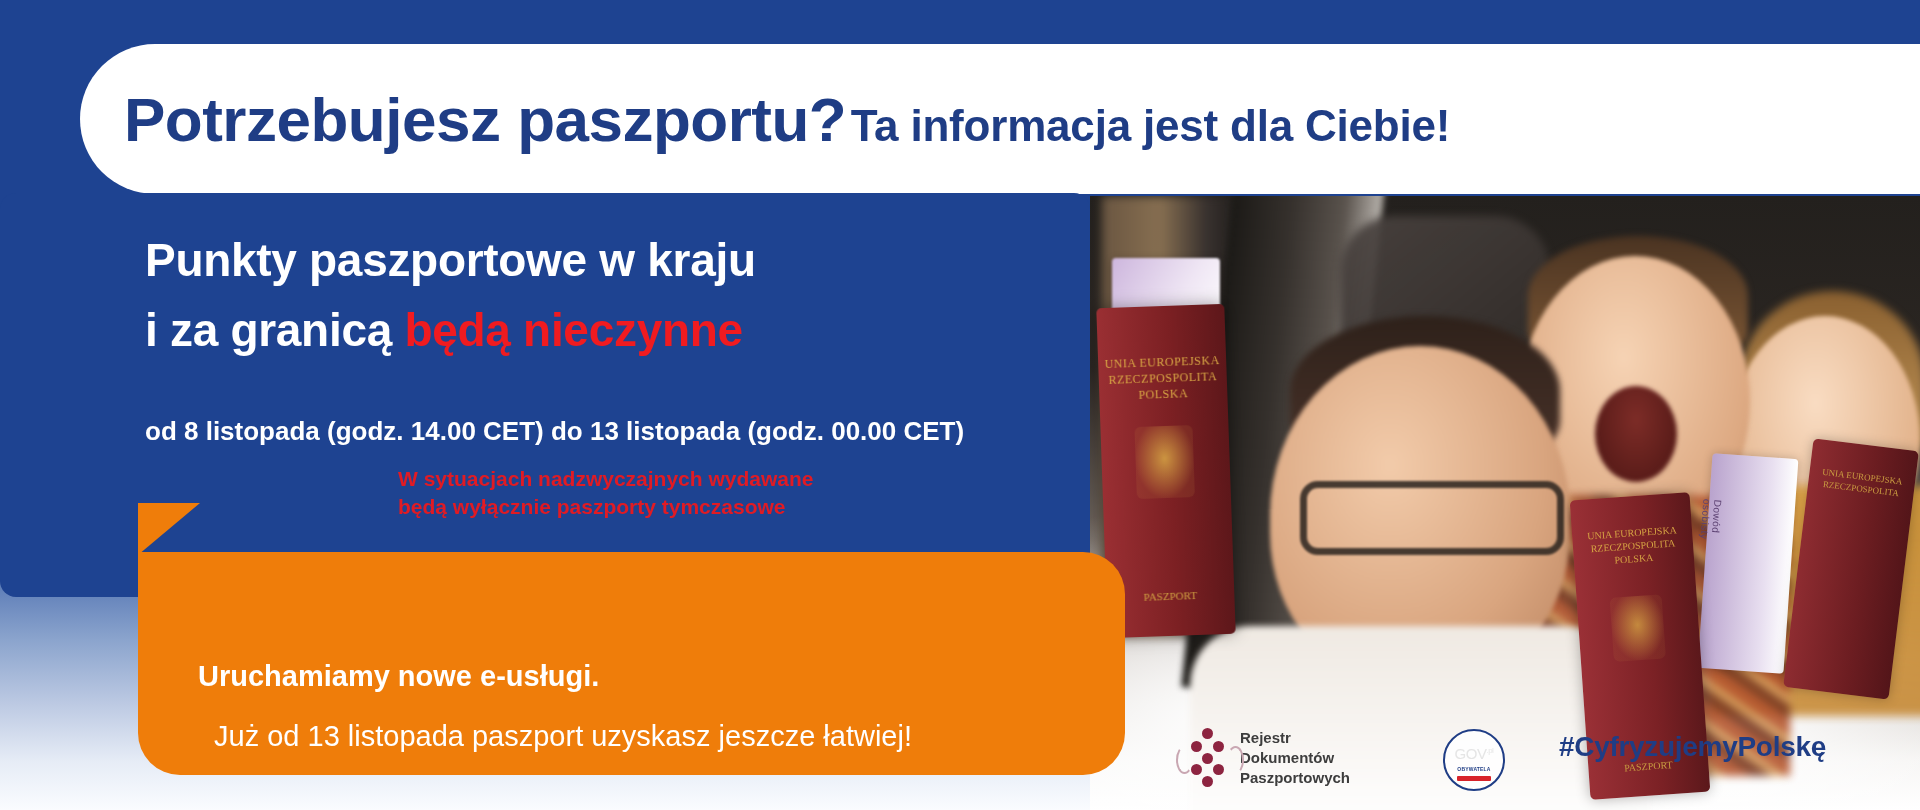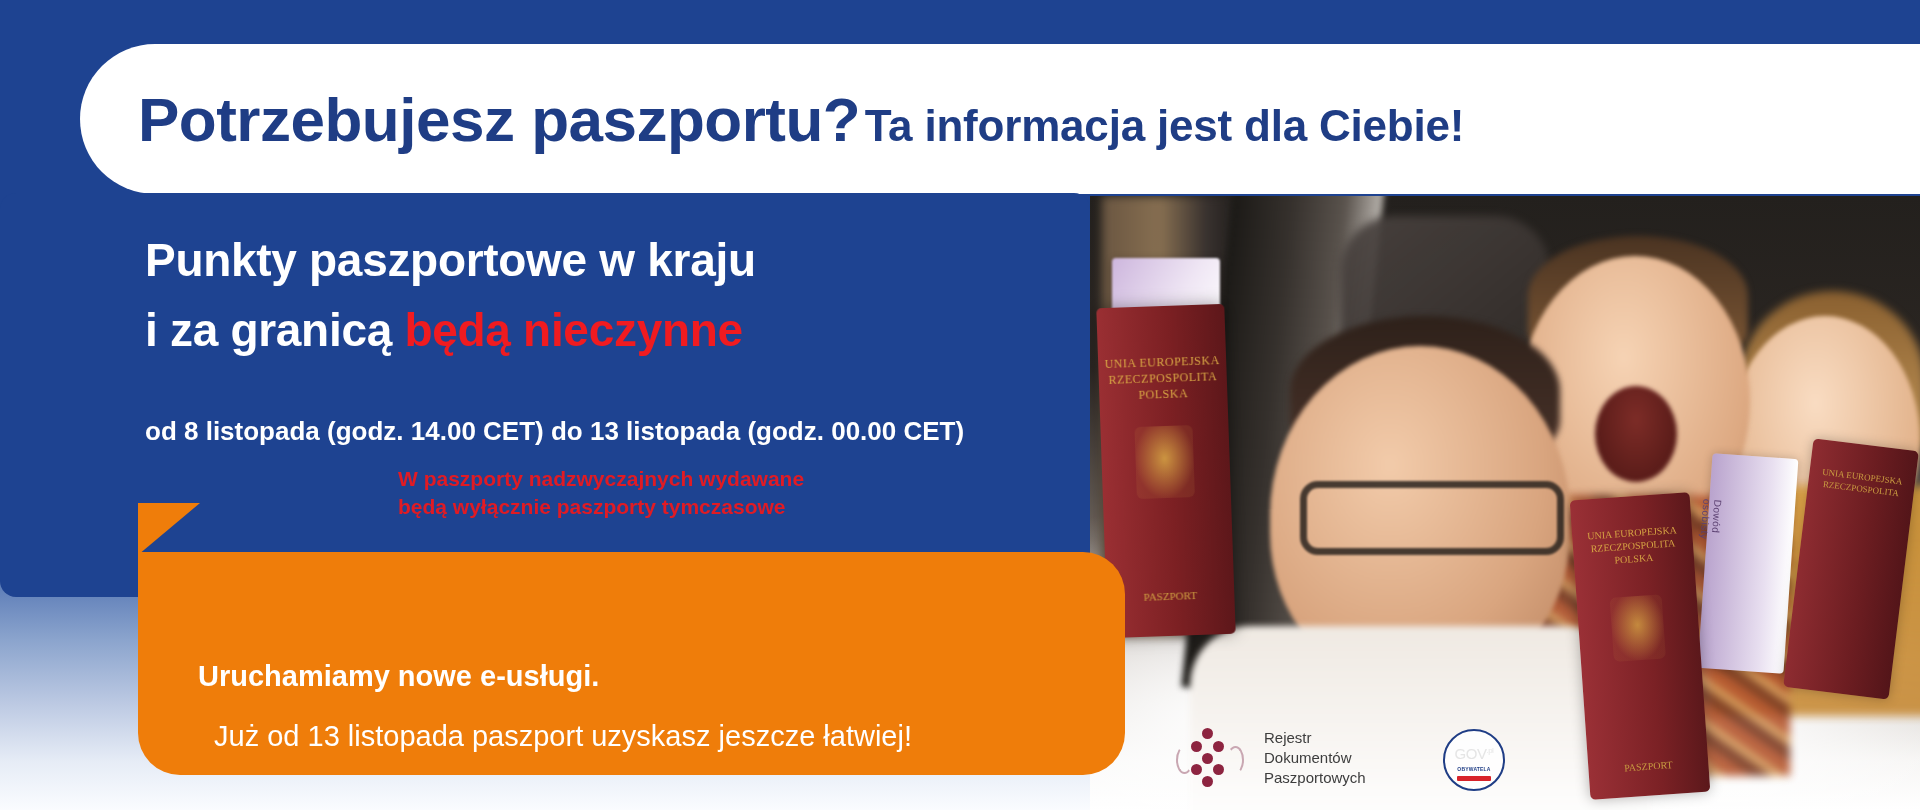--- a/index.html
+++ b/index.html
@@ -218,21 +218,21 @@
   #headline-pill {
     position: absolute;
     left: 80px; top: 44px;
     width: 1840px; height: 150px;
     background: #ffffff;
     border-radius: 75px 0 0 75px;
     display: flex;
     align-items: center;
   }
   #headline-text {
-    margin-left: 58px;
+    margin-left: 44px;
     white-space: nowrap;
   }
   .hl-strong {
     color: #1f3d85;
     font-size: 62px;
     font-weight: bold;
     letter-spacing: -0.5px;
   }
   .hl-light {
     color: #1f3d85;
@@ -311,21 +311,21 @@
     left: 76px; top: 168px;
     color: #ffffff;
     font-size: 29px;
     font-weight: normal;
     white-space: nowrap;
   }
   
   #rdp-logo {
     position: absolute;
     left: 1180px; top: 728px;
-    display: flex; align-items: flex-end; gap: 28px;
+    display: flex; align-items: flex-end; gap: 4px; font-weight: bold;
   }
   #rdp-mark {
     position: relative;
     width: 56px; height: 60px;
   }
   #rdp-mark span.dot {
     position: absolute;
     width: 11px; height: 11px;
     border-radius: 50%;
     background: #8d2440;
@@ -443,21 +443,21 @@
     </div>
   </div>
 
   <div id="blue-panel">
     <div id="lead-1">Punkty paszportowe w kraju</div>
     <div id="lead-2">
       <span>i za granicą </span><span class="red-hl">będą nieczynne</span>
     </div>
     <div id="date-line">od 8 listopada (godz. 14.00 CET) do 13 listopada (godz. 00.00 CET)</div>
     <div id="emergency-note">
-      <div>W paszporty nadzwyczajnych wydawane</div>
+      <div>W sytuacjach nadzwyczajnych wydawane</div>
       <div>będą wyłącznie paszporty tymczasowe</div>
     </div>
   </div>
 
   <div id="orange-callout">
     <div id="orange-tab"></div>
     <div id="orange-body">
       <div id="orange-line-1">Uruchamiamy nowe e-usługi.</div>
       <div id="orange-line-2">Już od 13 listopada paszport  uzyskasz jeszcze łatwiej!</div>
     </div>
@@ -479,14 +479,15 @@
 Dokumentów
 Paszportowych</div>
   </div>
 
   <div id="gov-badge">
     <div class="gov-main"><span>GOV</span><sup>.pl</sup></div>
     <div class="gov-sub">OBYWATELA</div>
     <div class="gov-bar"></div>
   </div>
 
+  <div id="hashtag">#CyfryzujemyPolskę</div>
 
 </div>
 
 </body></html>

